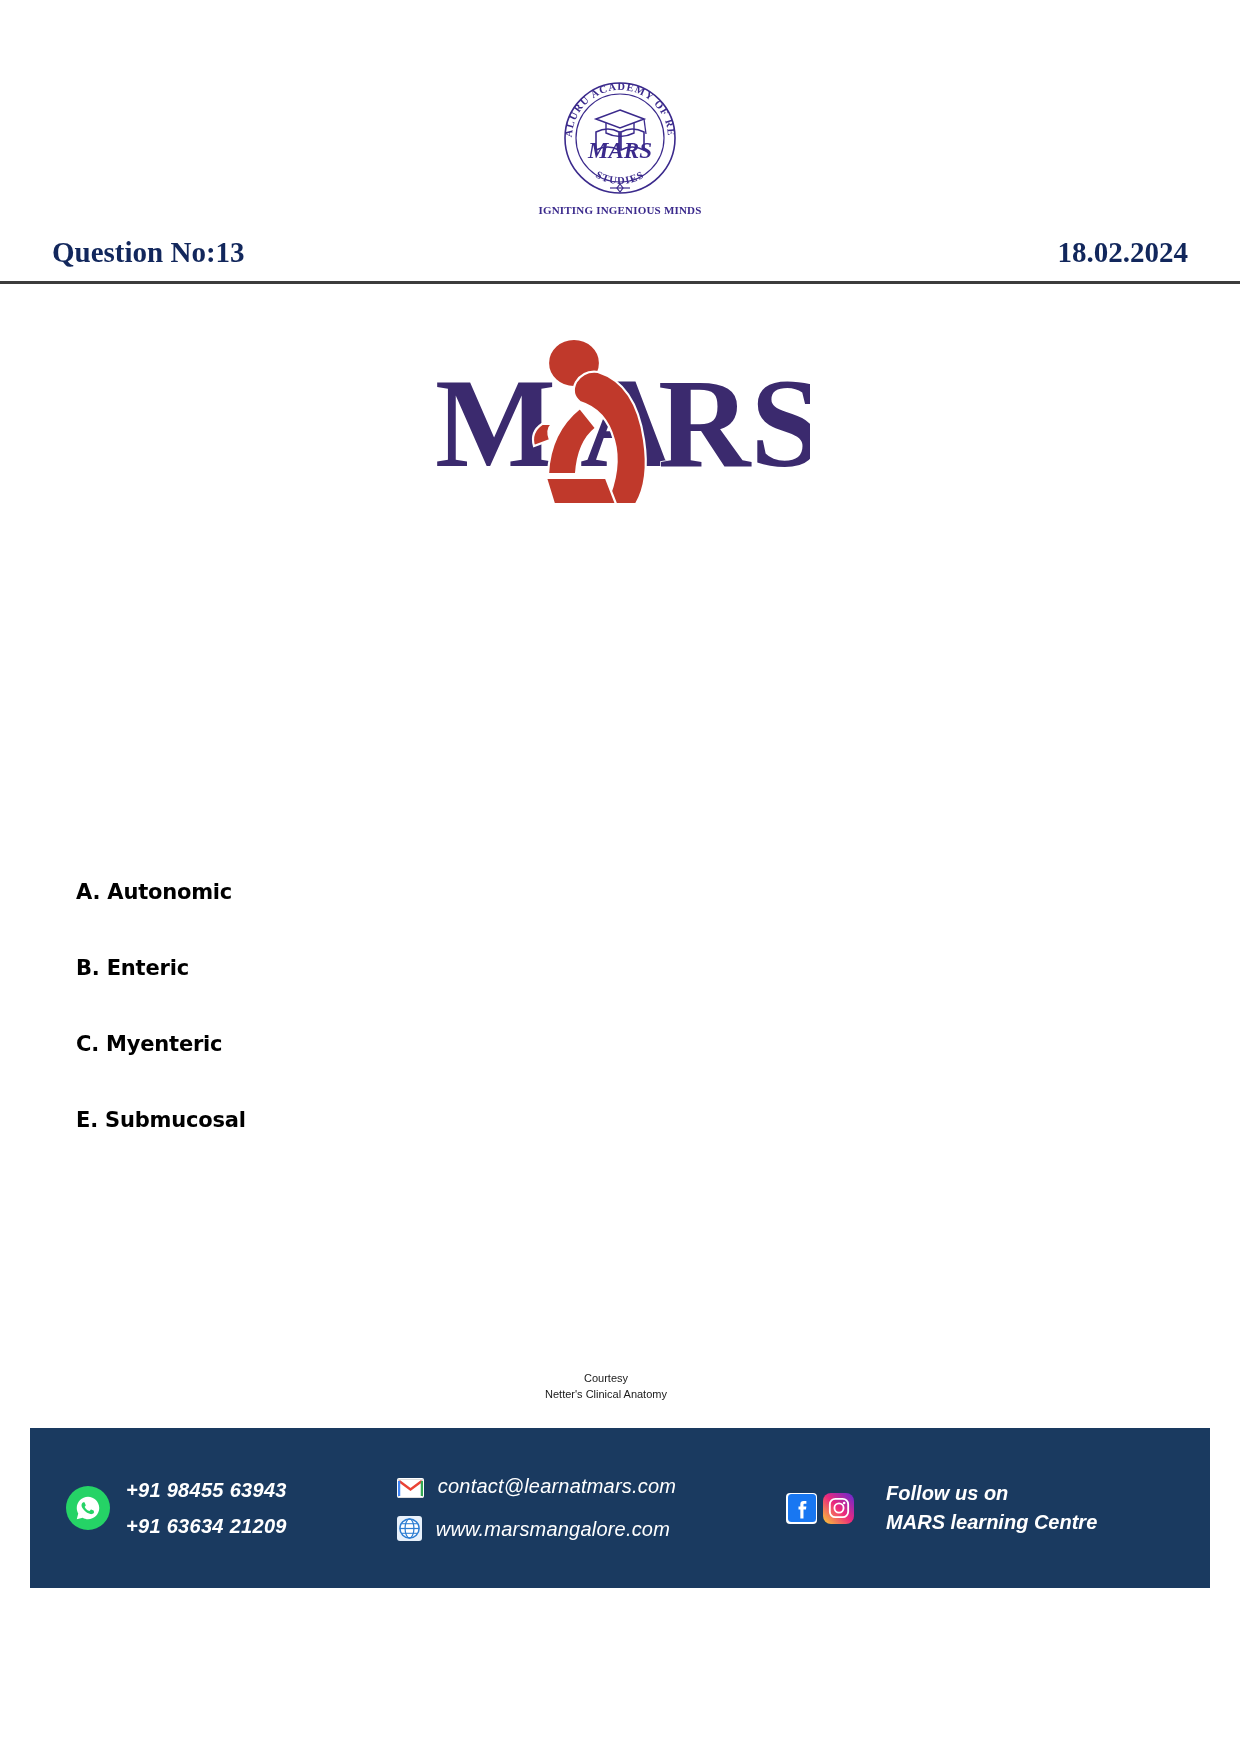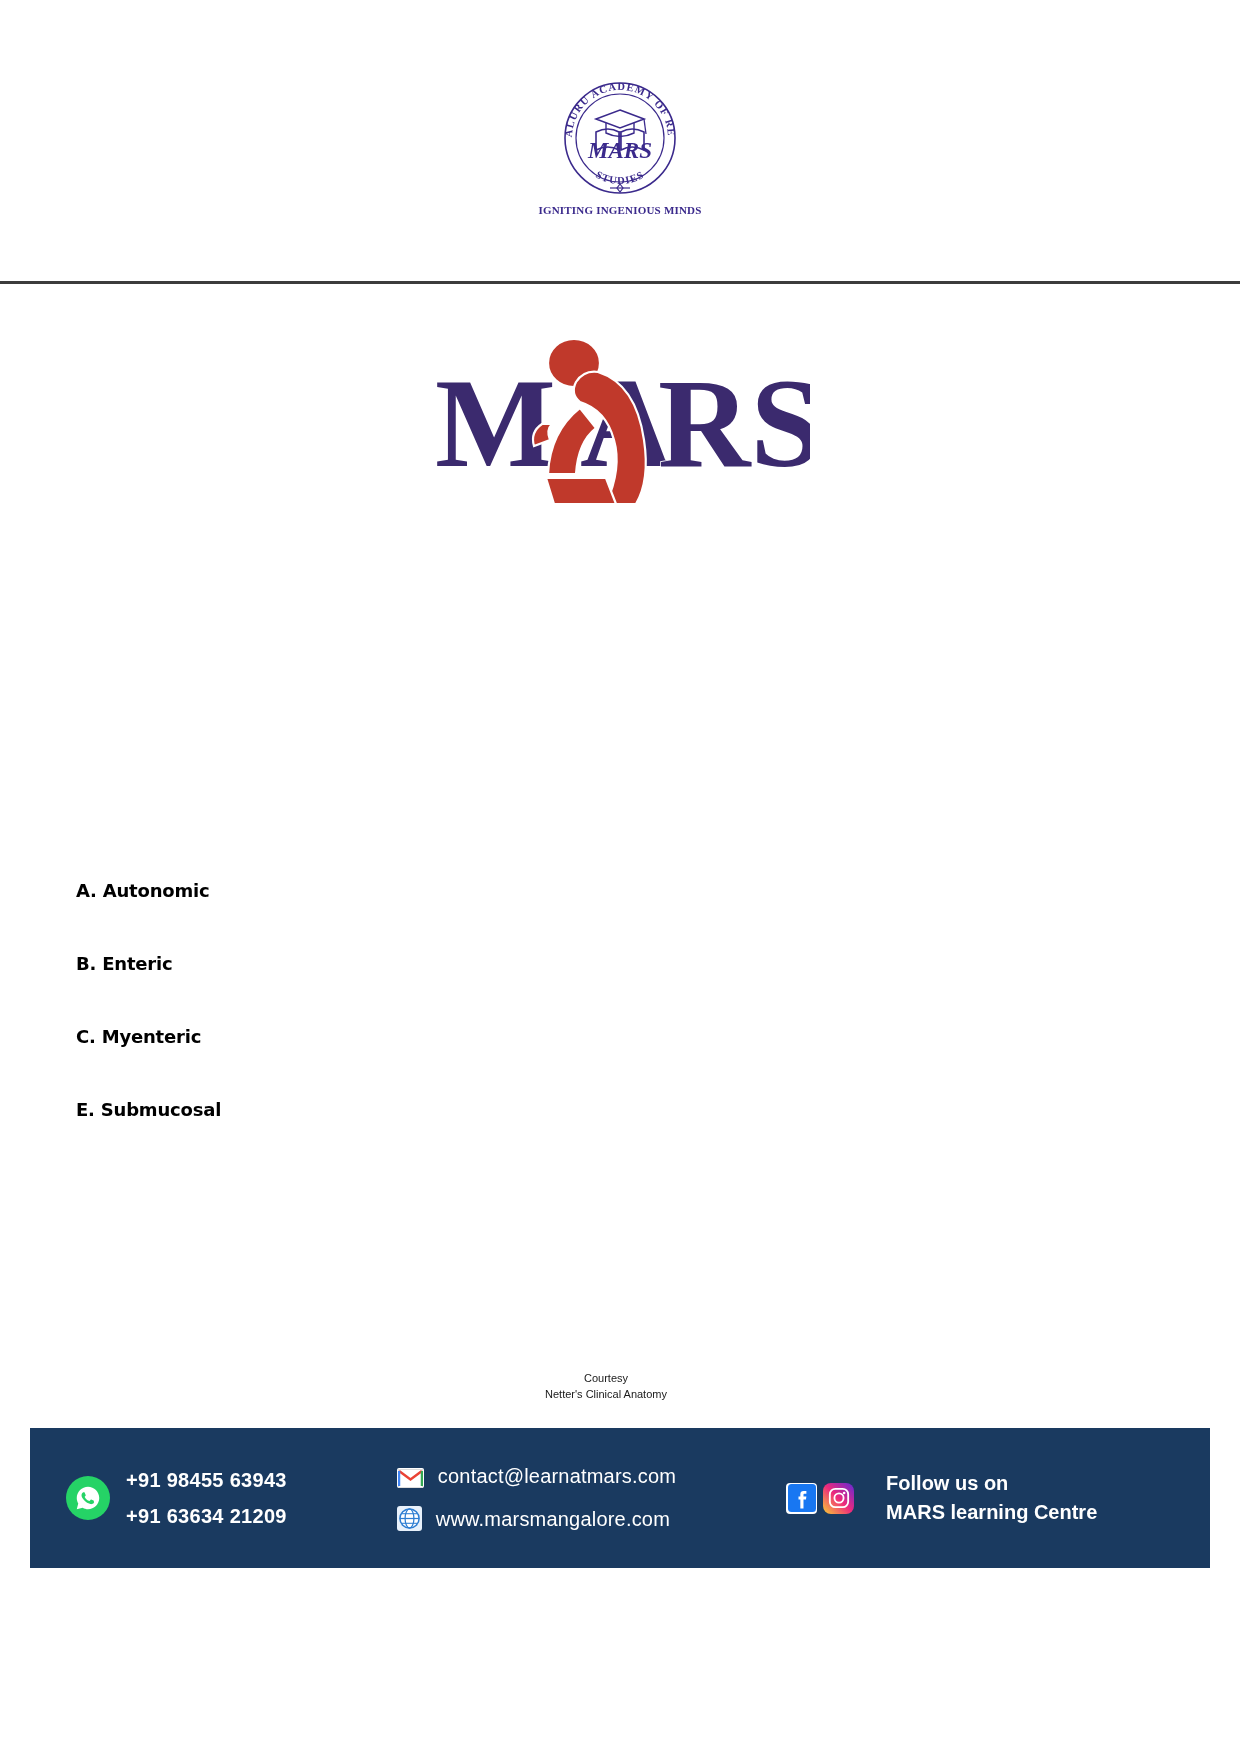--- a/index.html
+++ b/index.html
@@ -100,21 +100,21 @@
   
   .options {
     position: absolute;
     top: 880px;
     left: 76px;
     width: 960px;
   }
   .option {
     font-family: "DejaVu Sans", sans-serif;
     font-weight: bold;
-    font-size: 18px;
+    font-size: 21px;
     color: #000000;
     margin-bottom: 52px;
     letter-spacing: -0.2px;
   }
 
   
   .courtesy {
     position: absolute;
     top: 1370px;
     left: 0;
@@ -125,24 +125,25 @@
     line-height: 16px;
     color: #1a1a1a;
   }
 
   
   .footer {
     position: absolute;
     left: 30px;
     top: 1428px;
     width: 1180px;
-    height: 140px;
+    height: 160px;
     background: #1a3a60;
     display: flex;
     align-items: center;
+    font-style: italic;
   }
   .f-col { display: flex; align-items: center; }
   .f-phones { margin-left: 36px; }
   .phone-lines {
     margin-left: 16px;
     color: #ffffff;
     font-family: "Liberation Sans", sans-serif;
     font-weight: bold;
     font-size: 20px;
     line-height: 36px;
@@ -232,20 +233,24 @@
 
         <text x="62" y="82" text-anchor="middle" font-family="'Liberation Serif',serif" font-size="23" font-weight="bold" fill="#3b2a8c" font-style="italic">MARS</text>
 
         <line x1="52" y1="112" x2="72" y2="112" stroke="#3b2a8c" stroke-width="1.2"></line>
         <polygon points="62,108 65,112 62,116 59,112" fill="none" stroke="#3b2a8c" stroke-width="1.2"></polygon>
       </svg>
     </div>
     <div class="seal-tagline">IGNITING INGENIOUS MINDS</div>
   </div>
 
+  <div class="header-row">
+    <div class="q-no">Question No:13</div>
+    <div class="q-date">18.02.2024</div>
+  </div>
   <div class="header-rule"></div>
 
   <div class="wordmark">
     <svg width="380" height="180" viewBox="0 0 380 180">
 
       <text x="5" y="138" font-family="'Liberation Serif',serif" font-size="128" font-weight="bold" fill="#3b2a6e" stroke="#ffffff" stroke-width="1.5" paint-order="stroke">M</text>
       <text x="150" y="138" font-family="'Liberation Serif',serif" font-size="128" font-weight="bold" fill="#3b2a6e" stroke="#ffffff" stroke-width="1.5" paint-order="stroke">A</text>
       <text x="228" y="138" font-family="'Liberation Serif',serif" font-size="128" font-weight="bold" fill="#3b2a6e" stroke="#ffffff" stroke-width="1.5" paint-order="stroke">RS</text>
 
       <g fill="#c0392b" stroke="#ffffff" stroke-width="2.2">

